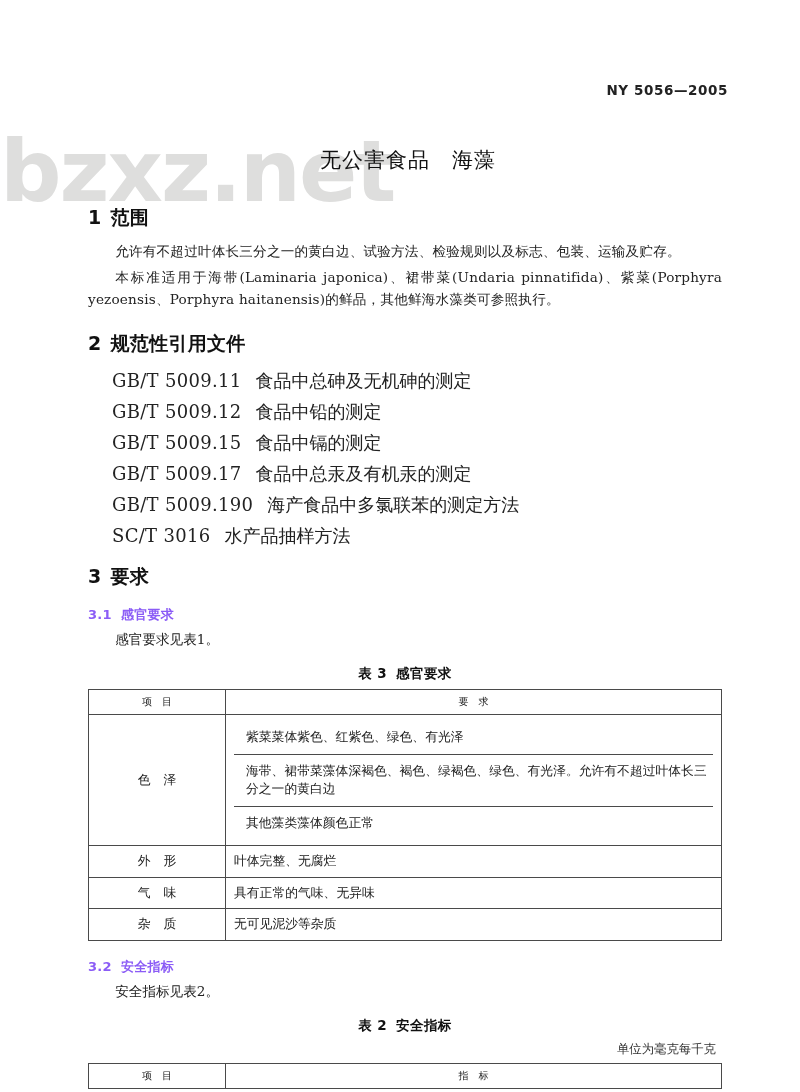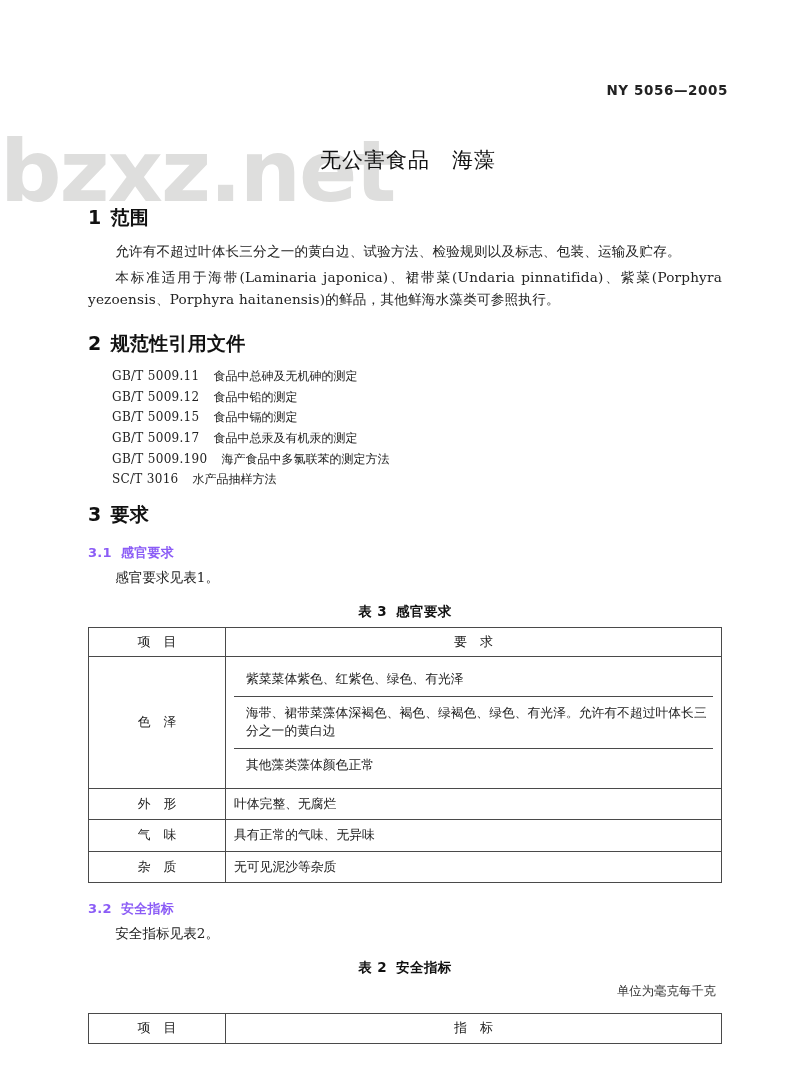--- a/index.html
+++ b/index.html
@@ -95,21 +95,21 @@
   p.para.tight { line-height: 1.55; }
   .sp-lg { height: 17px; }
   .sp-md { height: 12px; }
   .sp-sm { height: 7px; }
   .ref-list {
     margin: 2px 0 0 0;
     padding: 0;
     list-style: none;
   }
   .ref-list li {
-    font-size: 12px;
+    font-size: 18px;
     line-height: 1.72;
     margin-left: 24px;
     color: #222;
     white-space: nowrap;
   }
   .ref-code {
     font-family: "DejaVu Serif", "Liberation Serif", serif;
     letter-spacing: 0.3px;
   }
   .ref-name { margin-left: 14px; }
@@ -127,40 +127,40 @@
     font-size: 13.5px;
     margin: 14px 0 6px 0;
     color: #111;
     letter-spacing: 0.4px;
   }
   .tbl-caption .cap-gap { display: inline-block; width: 9px; }
   .unit-note {
     text-align: right;
     font-size: 12.4px;
     color: #333;
-    margin: 2px 0 13px 0;
+    margin: 2px 0 5px 0;
     padding-right: 6px;
   }
   table.std {
     border-collapse: collapse;
     width: 100%;
     font-size: 12.8px;
     color: #222;
     table-layout: fixed;
   }
   table.std th, table.std td {
     border: 1px solid #4a4a4a;
     padding: 6px 8px;
     vertical-align: middle;
     line-height: 1.45;
   }
   table.std th {
     font-weight: normal;
     text-align: center;
-    font-size: 13px;
+    font-size: 10px;
     padding: 5px 8px;
     margin-top: 43px;
   }
   table.std .col-item { width: 120px; }
   td.item-cell {
     text-align: center;
   }
   td.req-cell {
     text-align: left;
     padding-left: 12px;

